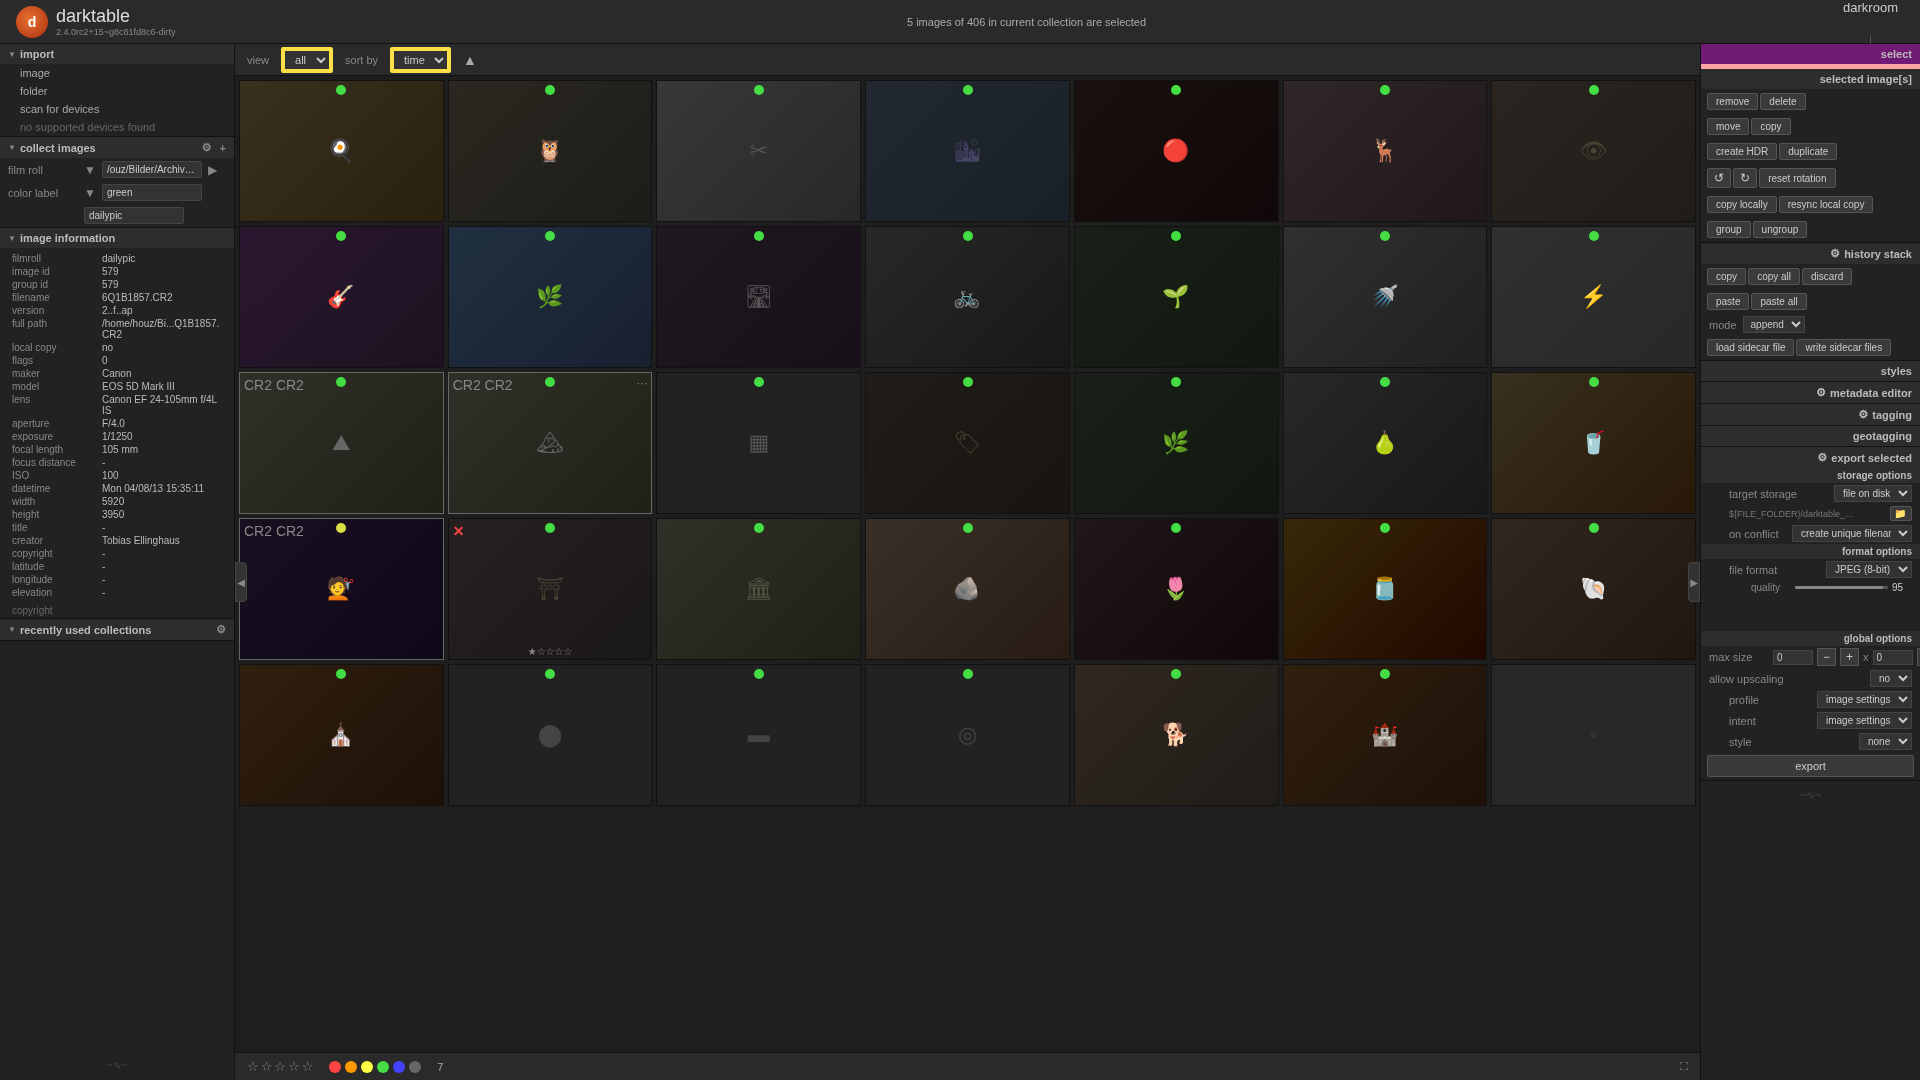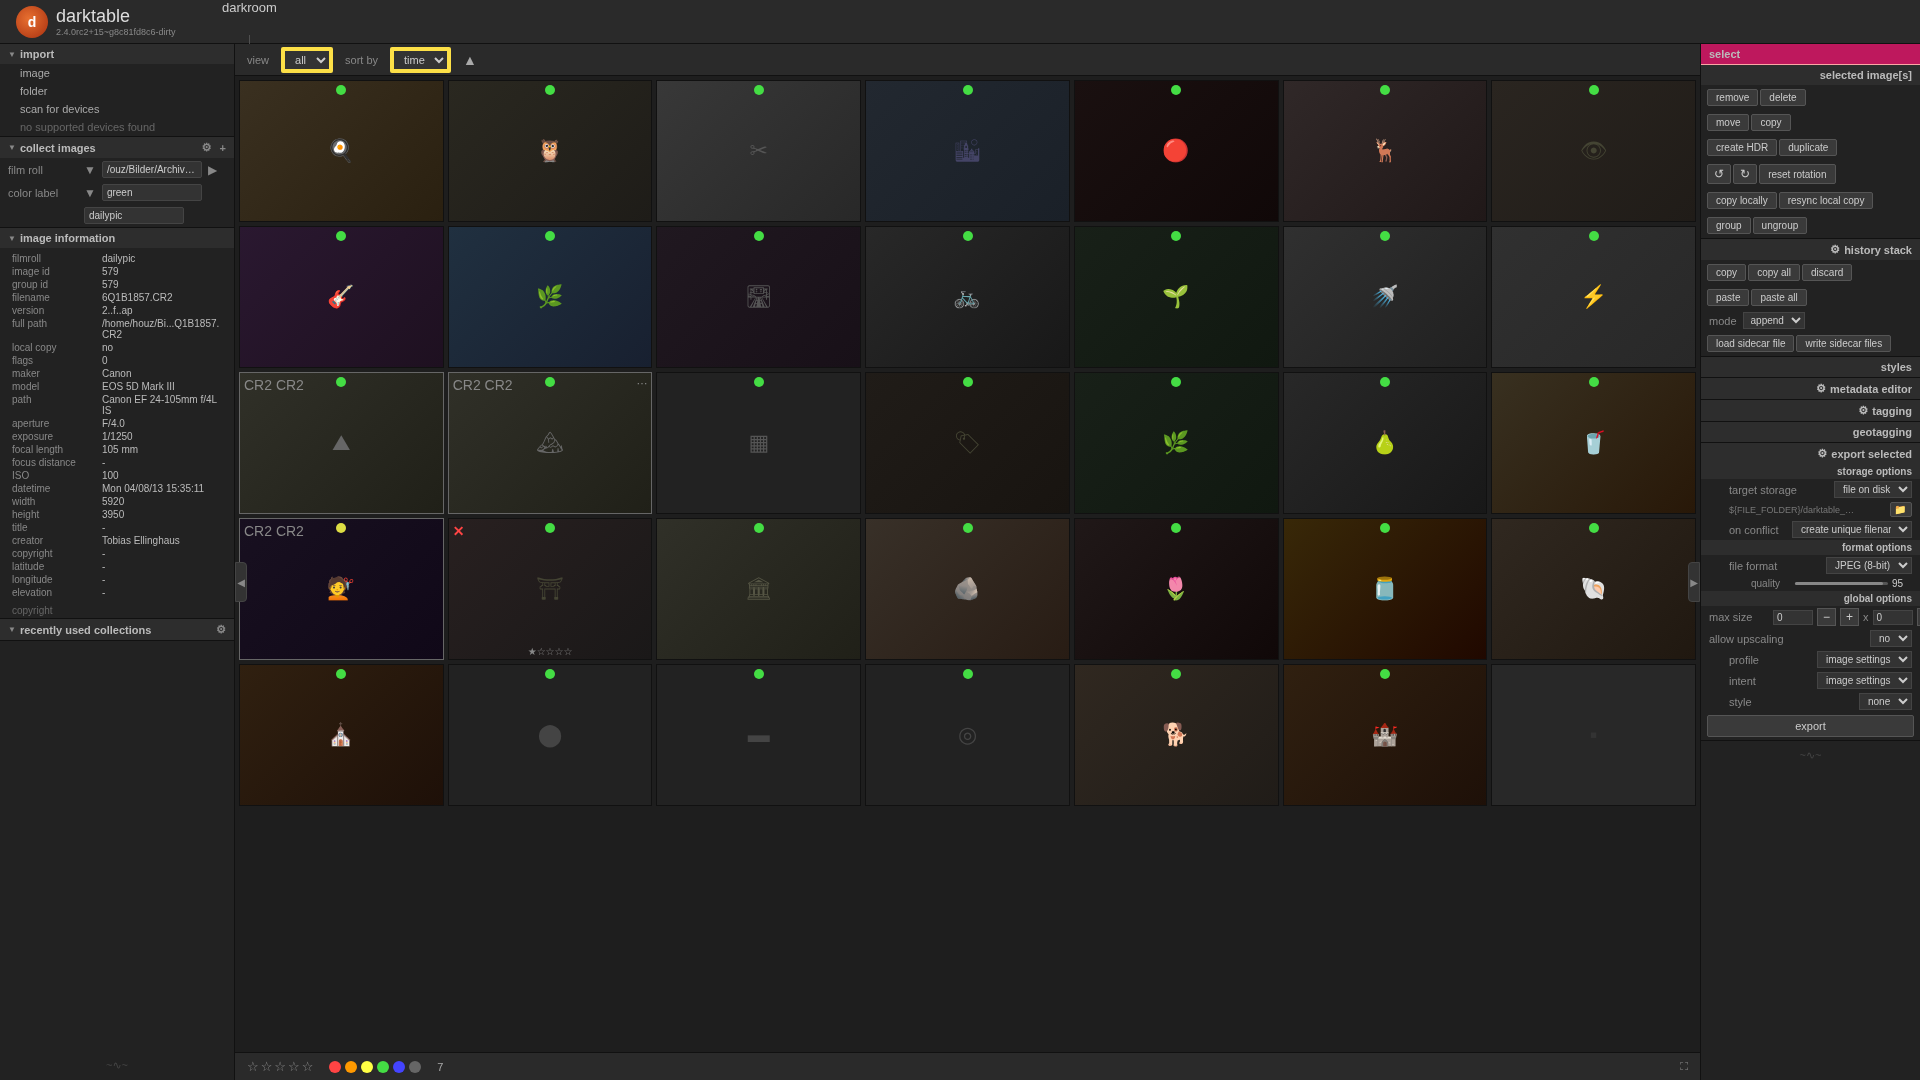--- a/index.html
+++ b/index.html
@@ -272,25 +272,26 @@
       width: 220px;
       background: #222;
       border-left: 1px solid #111;
       display: flex;
       flex-direction: column;
       overflow-y: auto;
       flex-shrink: 0;
       font-size: 11px;
     }
     .rs-header {
-      background: #be185d;
+      background: #701a75;
       padding: 4px 8px;
+      text-align: right;
       font-weight: bold;
       color: #bbb;
-      border-bottom: 1px solid #fca5a5;
+      border-bottom: 5px solid #fca5a5;
     }
     .rs-section {
       border-bottom: 1px solid #111;
     }
     .rs-section-header {
       background: #2d2d2d;
       padding: 4px 8px;
       color: #bbb;
       font-weight: bold;
       display: flex;
@@ -476,20 +477,21 @@
 <div class="top-bar">
   <div class="logo-area">
     <div class="logo-circle">
       <span>d</span>
     </div>
     <div>
       <div class="app-name">darktable</div>
       <div class="app-version">2.4.0rc2+15~g8c81fd8c6-dirty</div>
     </div>
   </div>
+  <div class="top-center">5 images of 406 in current collection are selected</div>
   <div class="top-right">
     <span class="view-mode-btn active">lighttable</span>
     <span class="separator">|</span>
     <span class="view-mode-btn">darkroom</span>
     <span class="separator">|</span>
     <span class="view-mode-btn">other</span>
     <div class="top-icons">
       <span>G</span>
       <span>☆</span>
       <span>⚙</span>
@@ -576,21 +578,21 @@
           </div>
         <div class="info-row">
             <span class="info-key">maker</span>
             <span class="info-val">Canon</span>
           </div>
         <div class="info-row">
             <span class="info-key">model</span>
             <span class="info-val">EOS 5D Mark III</span>
           </div>
         <div class="info-row">
-            <span class="info-key">path</span>
+            <span class="info-key">lens</span>
             <span class="info-val">Canon EF 24-105mm f/4L IS</span>
           </div>
         <div class="info-row">
             <span class="info-key">aperture</span>
             <span class="info-val">F/4.0</span>
           </div>
         <div class="info-row">
             <span class="info-key">exposure</span>
             <span class="info-val">1/1250</span>
           </div>
@@ -990,21 +992,21 @@
 
       <div class="rs-slider-row">
         <span style="color:#888; min-width:40px; font-size:10px;">quality</span>
         <div class="rs-slider">
           <div class="rs-slider-fill" style="width:95%;"></div>
         </div>
         <span style="color:#ccc; font-size:10px; min-width:20px;">95</span>
       </div>
 
       
-      <div class="rs-section-header" style="font-size:10px; padding:2px 8px;">
+      <div class="rs-section-header" style="font-size:10px; padding:2px 8px;margin-top:36px;">
         <span>global options</span>
       </div>
 
       <div class="size-row">
         <span class="size-label">max size</span>
         <input class="size-input" type="text" value="0" style="">
         <button class="size-btn">−</button>
         <button class="size-btn">+</button>
         <span class="size-x">x</span>
         <input class="size-input" type="text" value="0" style="">

